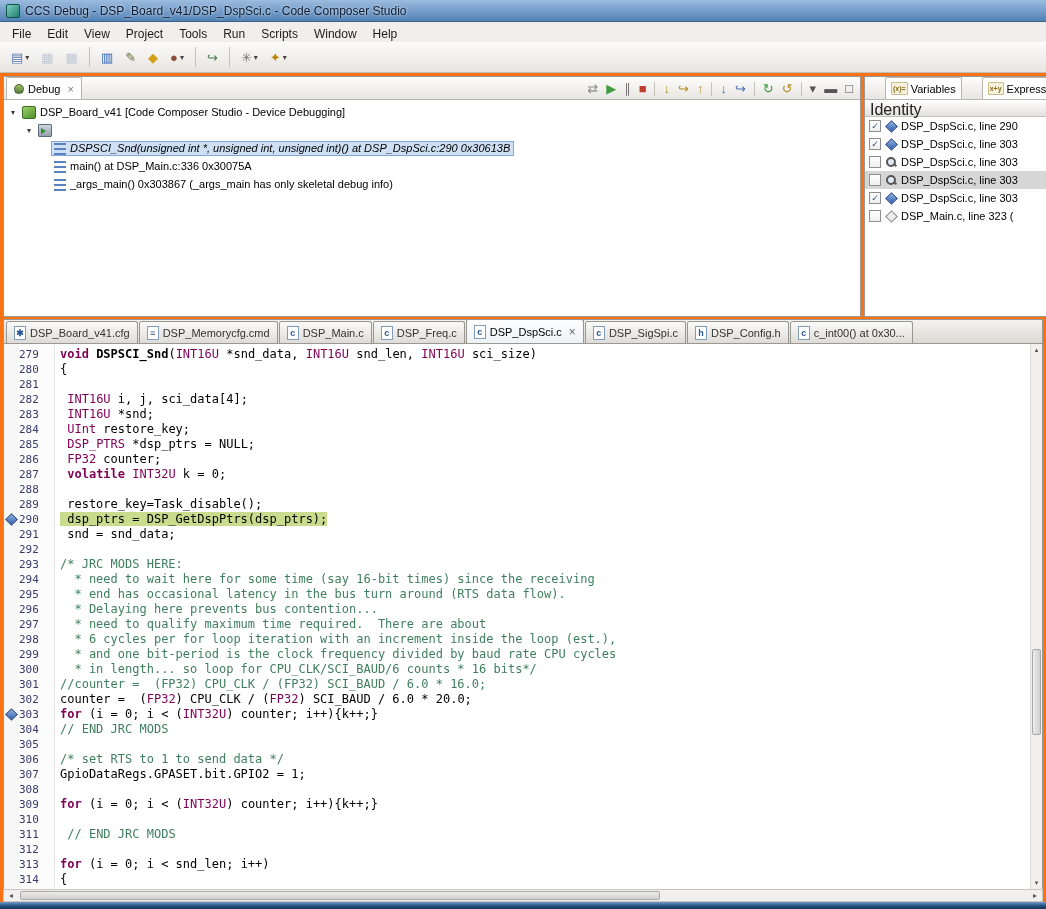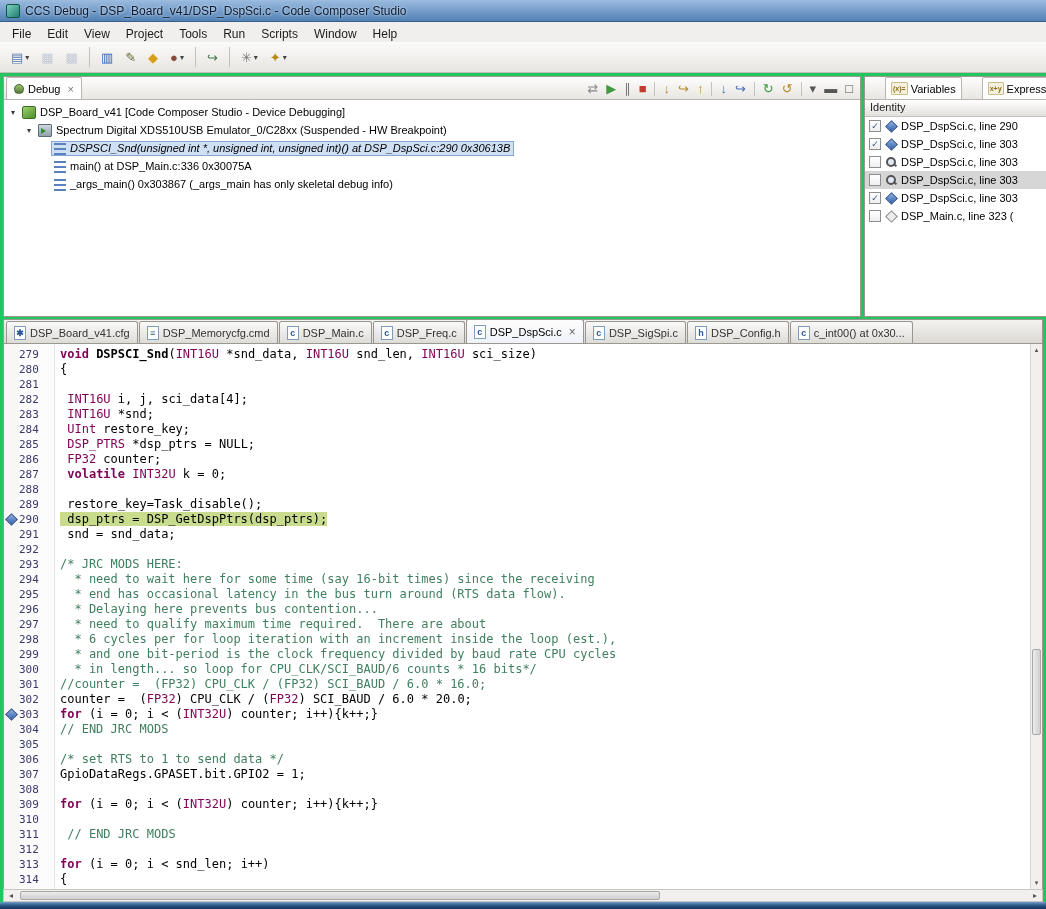--- a/index.html
+++ b/index.html
@@ -1,18 +1,18 @@
 <!DOCTYPE html>
 <html style="--titlebar_top: #9cbce0; --titlebar_bottom: #5181b4; --exec_line: #c9dc8e; --selection: #cfe0f5; --keyword: #7f0055; --type: #7f0055; --comment: #3f7f5f; --line_number: #39396b; --breakpoint_blue: #2f5fae; --resume_green: #3f9b3f; --terminate_red: #c23b2e; --taskbar_blue: #26527f;"><head>
 <meta charset="utf-8">
 <style>
   *{box-sizing:border-box}
   html,body{margin:0;padding:0}
   body{width:1046px;height:909px;font-family:"Liberation Sans",sans-serif;background:#cfccc6}
-  .window{position:relative;width:1046px;height:909px;background:#22c55e;overflow:hidden}
+  .window{position:relative;width:1046px;height:909px;background:#f97316;overflow:hidden}
 
   
   .titlebar{position:absolute;left:0;top:0;width:100%;height:22px;
     background:linear-gradient(var(--titlebar_top),var(--titlebar_bottom));
     display:flex;align-items:center;padding:0 6px;border-bottom:1px solid #3a5f8a}
   .app-icon{width:14px;height:14px;margin-right:5px;border-radius:2px;flex:0 0 auto;
     background:linear-gradient(135deg,#7fd0c0,#1f7f6f);border:1px solid #0f5548}
   .title-text{font-size:12px;color:#0d1b33;text-shadow:0 0 3px rgba(255,255,255,.85);white-space:nowrap}
   .menubar{position:absolute;left:0;top:22px;width:100%;height:24px;background:#f0efee;
     border-bottom:1px solid #d6d3ce;display:flex;align-items:center;padding-left:4px}
@@ -54,21 +54,21 @@
   
   .right-view{position:absolute;left:864px;top:76px;width:182px;height:241px;background:#fff;
     border:1px solid #9a9890;border-right:none;overflow:hidden}
   .right-tabs{height:23px;background:linear-gradient(#fdfdfc,#e8e6e2);border-bottom:1px solid #b9b6b0;
     display:flex;align-items:flex-end;overflow:hidden;white-space:nowrap}
   .rtab{display:flex;align-items:center;gap:3px;height:22px;padding:0 5px;font-size:11px;background:#fff;
     border:1px solid #b9b6b0;border-bottom:none;border-radius:2px 2px 0 0;margin-left:20px;flex:0 0 auto}
   .rtab-icon{font:bold 7px/1 "Liberation Sans",sans-serif;color:#8a6d1f;background:#f6f1dd;
     border:1px solid #c9bd8e;padding:2px 1px;border-radius:1px}
   .col-header{height:17px;background:linear-gradient(#ffffff,#e3e1dd);border-bottom:1px solid #c5c2bc;
-    font-size:11px;padding:1px 0 5px 5px;color:#222}
+    font-size:16px;padding:1px 0 5px 5px;color:#222}
   .bp-row{display:flex;align-items:center;height:18px;font-size:11px;white-space:nowrap;padding-left:4px}
   .bp-row.selected{background:#d6d6d6}
   .bp-check{width:12px;height:12px;border:1px solid #8e8e8e;background:linear-gradient(#fff,#efefef);
     margin-right:4px;flex:0 0 auto;font:bold 9px/11px "DejaVu Sans",sans-serif;color:#31537f;text-align:center}
   .bp-icon{width:12px;height:12px;margin-right:4px;flex:0 0 auto;position:relative}
   .breakpoint-icon::before{content:"";position:absolute;left:2px;top:2px;width:7px;height:7px;
     transform:rotate(45deg);background:linear-gradient(135deg,#8fb2e4,var(--breakpoint_blue));border:1px solid #1d3f7a}
   .breakpoint-disabled-icon::before{content:"";position:absolute;left:2px;top:2px;width:7px;height:7px;
     transform:rotate(45deg);background:#ececec;border:1px solid #8a8a8a}
   .watchpoint-icon::before{content:"";position:absolute;left:1px;top:1px;width:6px;height:6px;
@@ -213,21 +213,20 @@
           <span class="twisty">▾</span>
           <span class="tree-sel">
             <span class="tree-icon debug-target-icon"></span>
             <span class="tree-label">DSP_Board_v41 [Code Composer Studio - Device Debugging]</span>
           </span>
         </div>
         <div class="tree-row" style="padding-left: 19px;">
           <span class="twisty">▾</span>
           <span class="tree-sel">
             <span class="tree-icon device-icon"></span>
-            <span class="tree-label">Spectrum Digital XDS510USB Emulator_0/C28xx (Suspended - HW Breakpoint)</span>
           </span>
         </div>
         <div class="tree-row selected" style="padding-left: 35px; font-style: italic;">
           <span class="twisty"></span>
           <span class="tree-sel">
             <span class="tree-icon stack-frame-icon"></span>
             <span class="tree-label">DSPSCI_Snd(unsigned int *, unsigned int, unsigned int)() at DSP_DspSci.c:290 0x30613B</span>
           </span>
         </div>
         <div class="tree-row" style="padding-left: 35px; text-align: center;">

